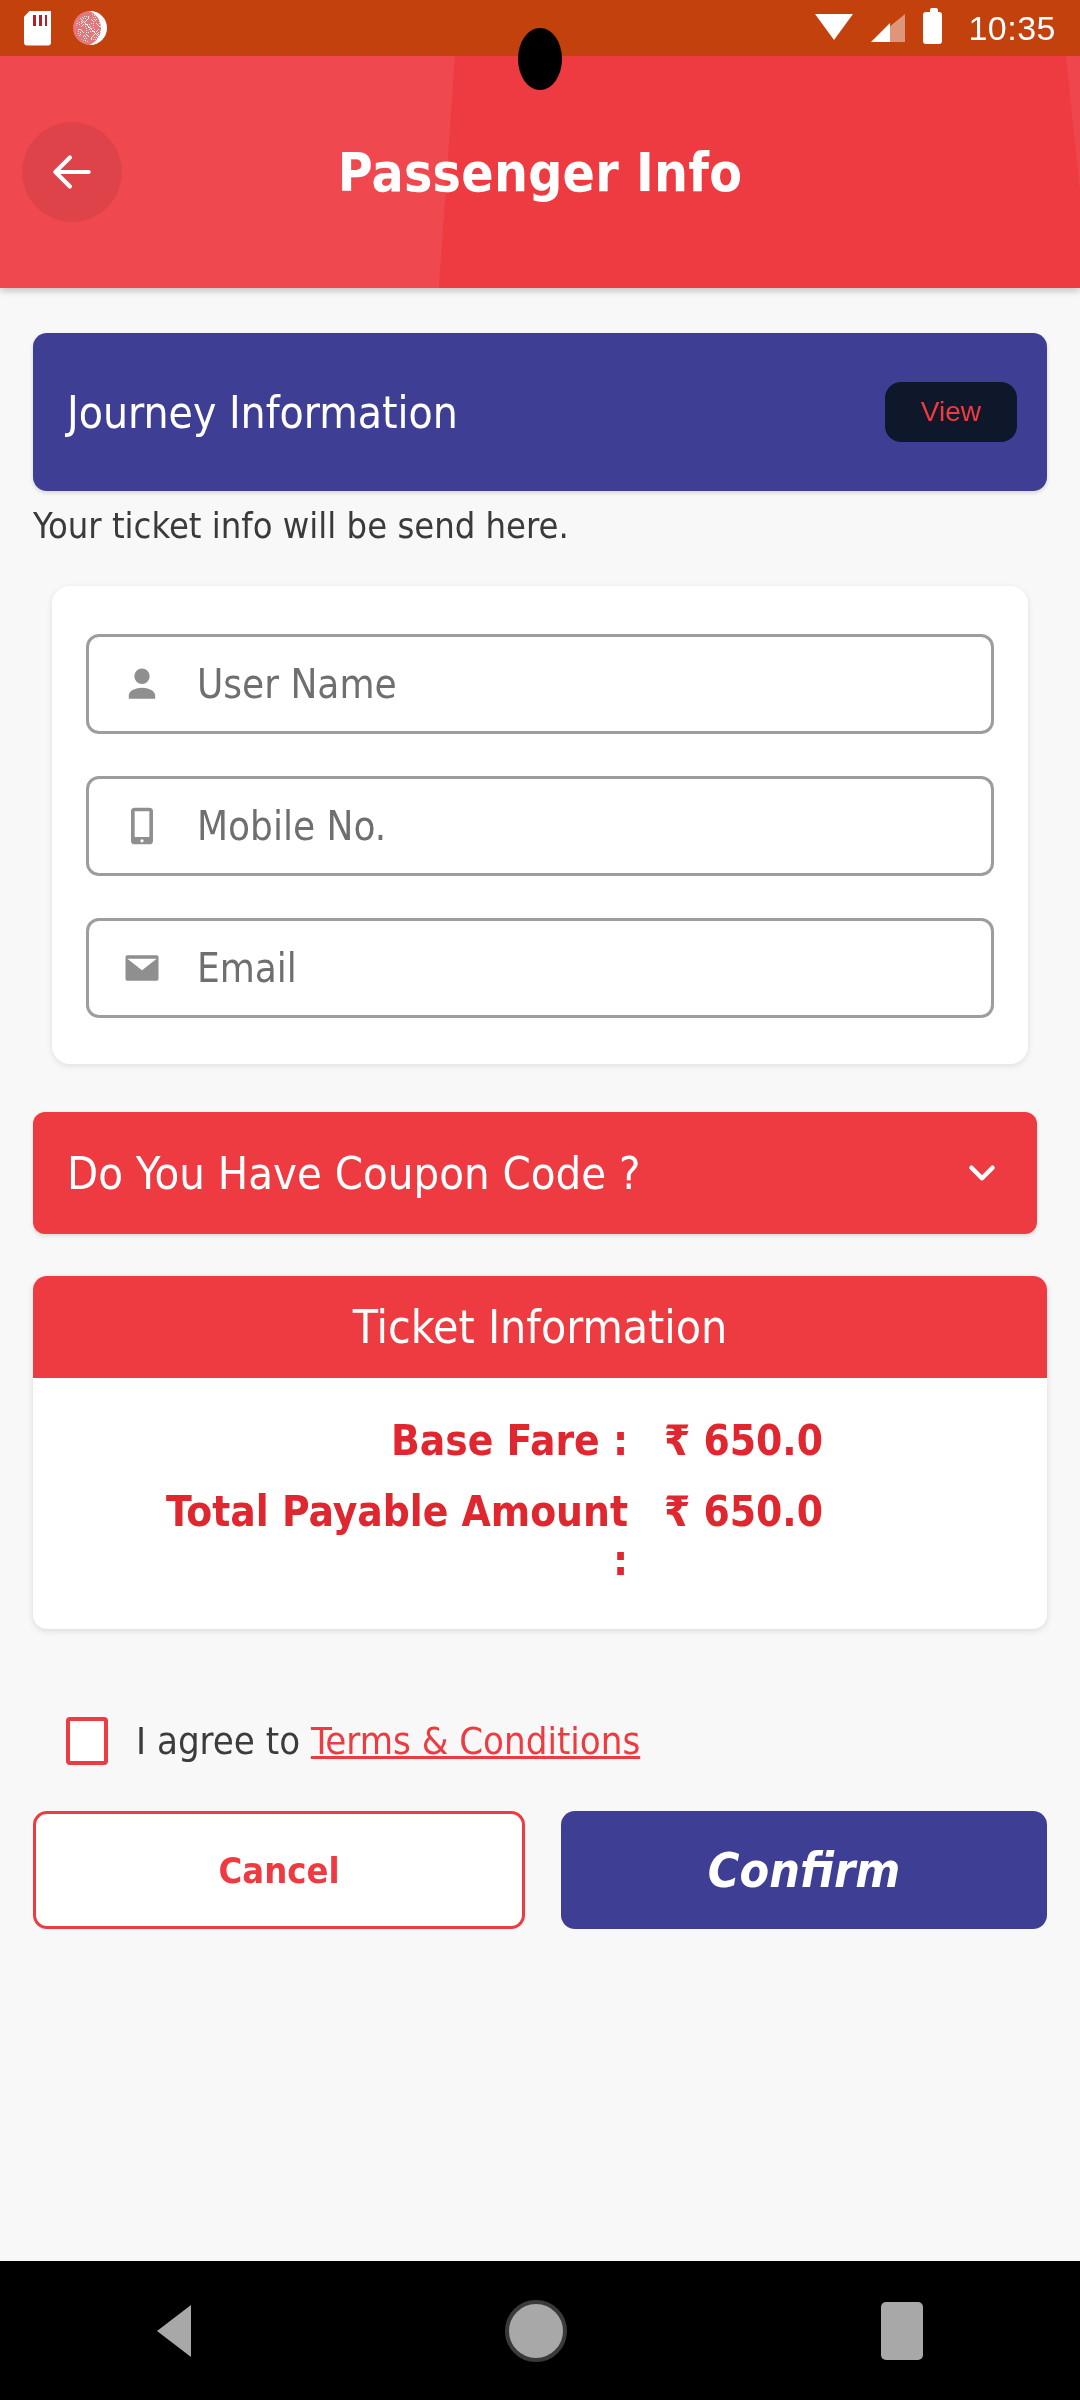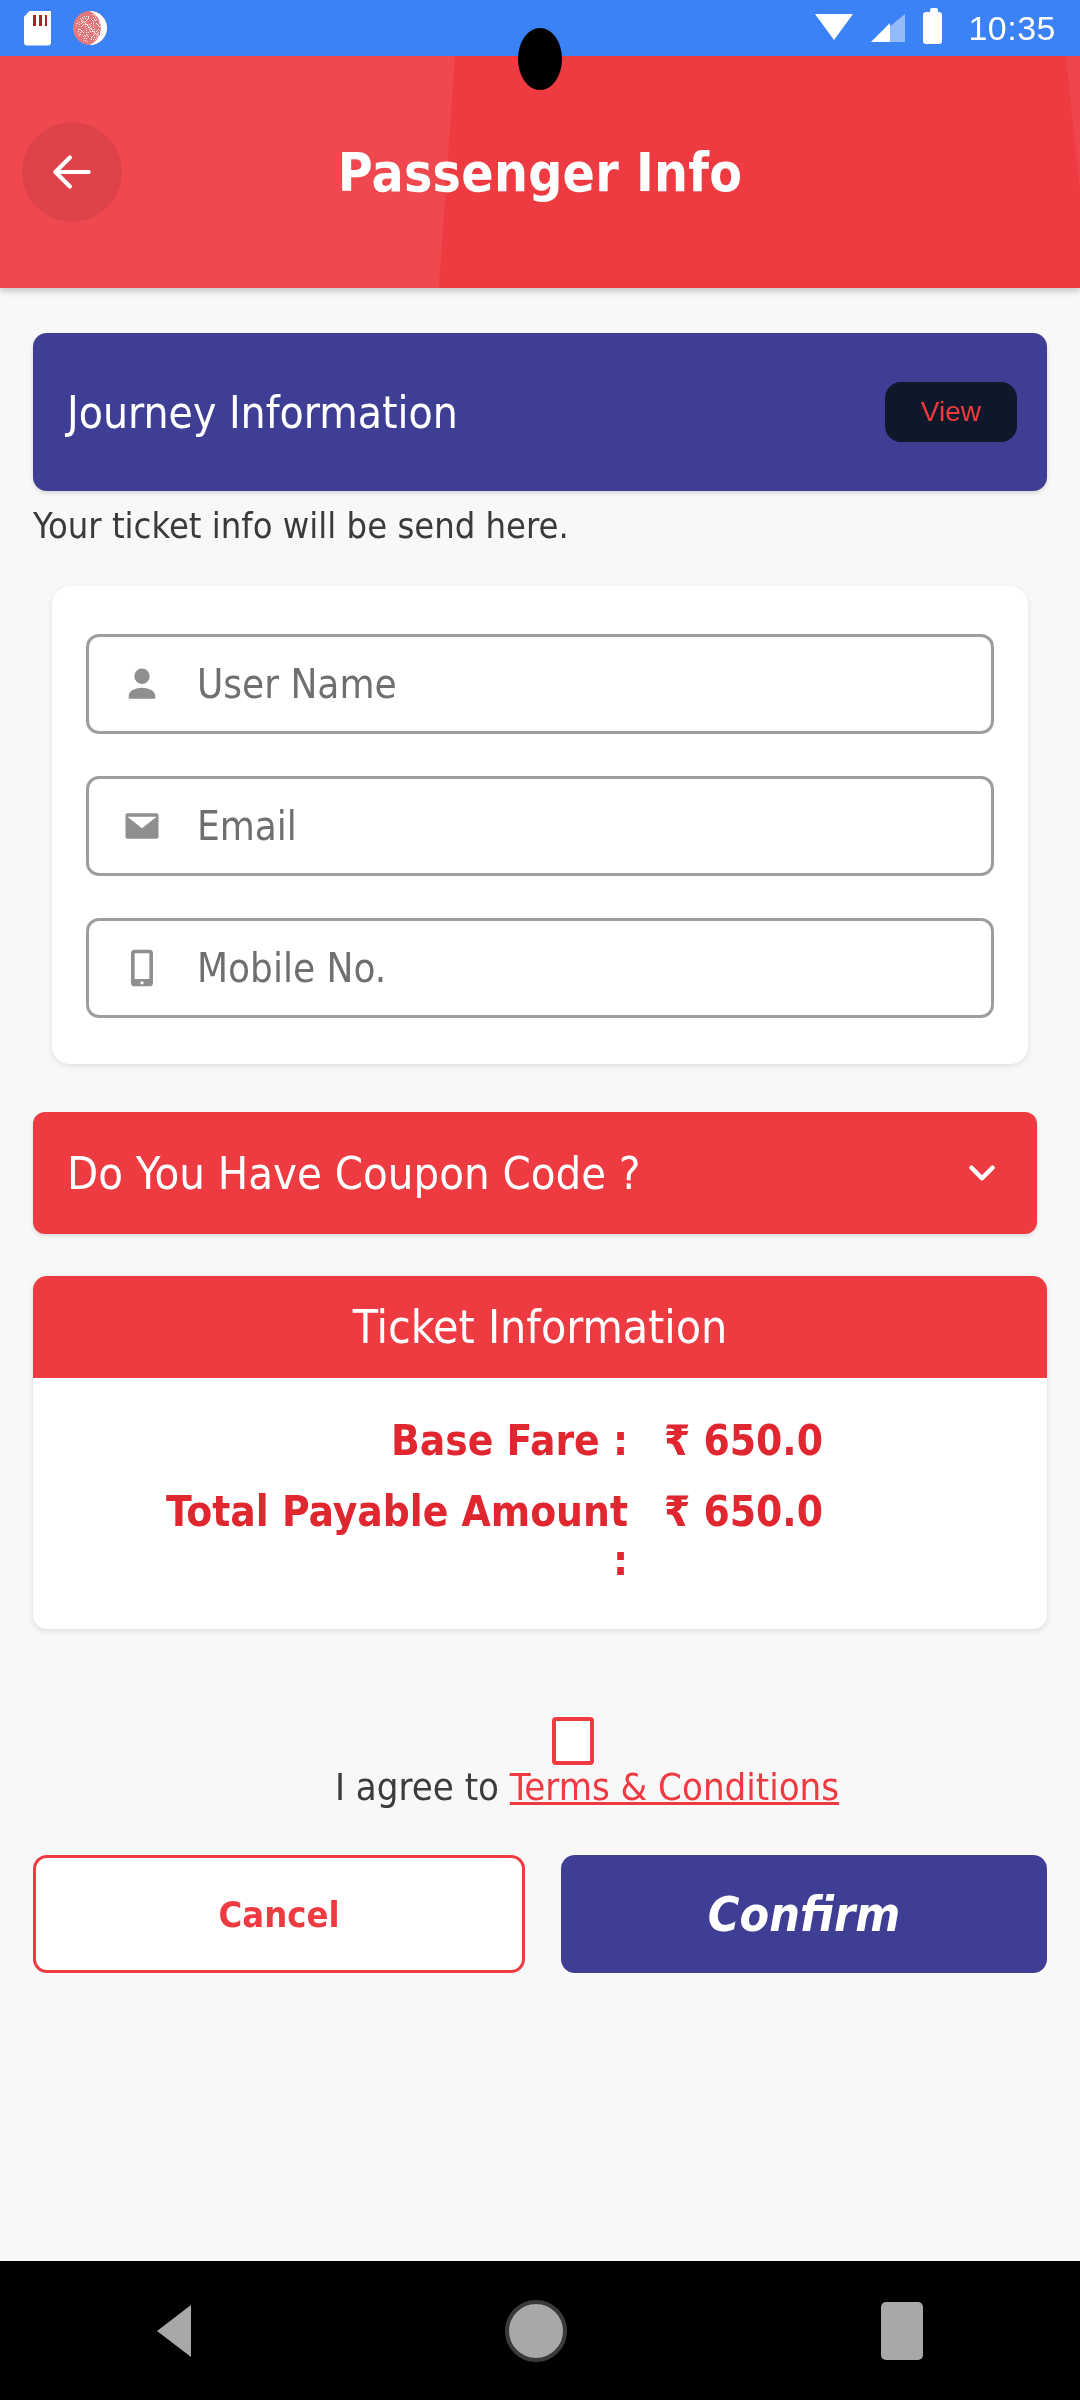--- a/index.html
+++ b/index.html
@@ -7,21 +7,21 @@
     width:1080px; height:2400px;
     background:#f7f7f7;
     font-family:"DejaVu Sans Condensed","Liberation Sans",sans-serif;
     overflow:hidden;
   }
   .screen { position:relative; width:1080px; height:2400px; background:#f8f8f8; }
 
   
   .statusbar{
     position:absolute; top:0; left:0; width:1080px; height:56px;
-    background:#3b82f6; display:flex; align-items:center;
+    background:#c2410c; display:flex; align-items:center;
     padding:0 24px; z-index:30;
   }
   .sb-left{ display:flex; align-items:center; gap:22px; }
   .sb-right{ margin-left:auto; display:flex; align-items:center; gap:18px; }
   .sb-time{ color:#fff; font-size:34px; font-weight:400; letter-spacing:.5px;
             font-family:"Liberation Sans",sans-serif; margin-left:8px;}
   .icon-sd{ width:27px; height:35px; background:#fff;
             clip-path:polygon(22% 0,100% 0,100% 100%,0 100%,0 18%);
             position:relative; border-radius:0 0 4px 4px;}
   .icon-sd::after{content:""; position:absolute; top:4px; right:4px; width:14px;height:11px;
@@ -120,21 +120,21 @@
   }
   .ticket-head{ background:#ee3a41; height:102px; display:flex;
     align-items:center; justify-content:center; color:#fff; font-size:46px;}
   .ticket-body{ padding:38px 4px 44px 0; }
   .trow{ display:flex; align-items:baseline; justify-content:center;
          margin-bottom:22px; color:#e0262e; font-weight:700; }
   .trow:last-child{ margin-bottom:0; }
   .trow .tlab{ font-size:42px; text-align:right; width:480px; }
   .trow .tval{ font-size:42px; width:300px; padding-left:36px; }
 
-  .agree-row{ display:flex; align-items:center; margin:88px 0 0 66px;flex-direction:column; }
+  .agree-row{ display:flex; align-items:center; margin:88px 0 0 66px; }
   .cbox{ width:42px; height:48px; border:4px solid #ee3a41; border-radius:4px;
          background:#fff; flex:none; cursor:pointer; }
   .agree-txt{ margin-left:28px; font-size:38px; color:#3c3c3c; }
   .agree-link{ color:#ee3a41; text-decoration:underline; cursor:pointer; }
 
   .btn-row{ display:flex; margin:46px 33px 0 33px; gap:36px; }
   .btn{ flex:1; height:118px; border-radius:14px; display:flex;
         align-items:center; justify-content:center; cursor:pointer; }
   .btn-cancel{ background:#fff; border:3px solid #ee3a41; color:#ee3a41;
                font-size:36px; font-weight:700;}
@@ -194,33 +194,33 @@
           <svg viewBox="0 0 24 24">
               <path d="M12 12a4.2 4.2 0 1 0 0-8.4 4.2 4.2 0 0 0 0 8.4zm0 2.1c-3.2 0-7.2 1.6-7.2 4.1V20h14.4v-1.8c0-2.5-4-4.1-7.2-4.1z"></path>
             </svg>
         </span>
         <span class="ph">User Name</span>
       </div>
 
       <div class="field">
         <span class="fi">
           <svg viewBox="0 0 24 24">
+              <path d="M8 2h8a2 2 0 0 1 2 2v16a2 2 0 0 1-2 2H8a2 2 0 0 1-2-2V4a2 2 0 0 1 2-2zm0 2v14h8V4H8zm4 15.2a.9.9 0 1 0 0 1.8.9.9 0 0 0 0-1.8z"></path>
+            </svg>
+        </span>
+        <span class="ph">Mobile No.</span>
+      </div>
+
+      <div class="field">
+        <span class="fi">
+          <svg viewBox="0 0 24 24">
               <path d="M4 5h16a1 1 0 0 1 1 1v12a1 1 0 0 1-1 1H4a1 1 0 0 1-1-1V6a1 1 0 0 1 1-1zm8 8.2L20 7H4l8 6.2z"></path>
             </svg>
         </span>
         <span class="ph">Email</span>
-      </div>
-
-      <div class="field">
-        <span class="fi">
-          <svg viewBox="0 0 24 24">
-              <path d="M8 2h8a2 2 0 0 1 2 2v16a2 2 0 0 1-2 2H8a2 2 0 0 1-2-2V4a2 2 0 0 1 2-2zm0 2v14h8V4H8zm4 15.2a.9.9 0 1 0 0 1.8.9.9 0 0 0 0-1.8z"></path>
-            </svg>
-        </span>
-        <span class="ph">Mobile No.</span>
       </div>
 
     </div>
 
     <div class="coupon-bar">
       <span class="lbl">Do You Have Coupon Code ?</span>
       <span class="chev">
         <svg viewBox="0 0 24 24" fill="none" stroke-width="2.6" stroke-linecap="round" stroke-linejoin="round">
             <path d="M6 9l6 6 6-6"></path>
           </svg>

